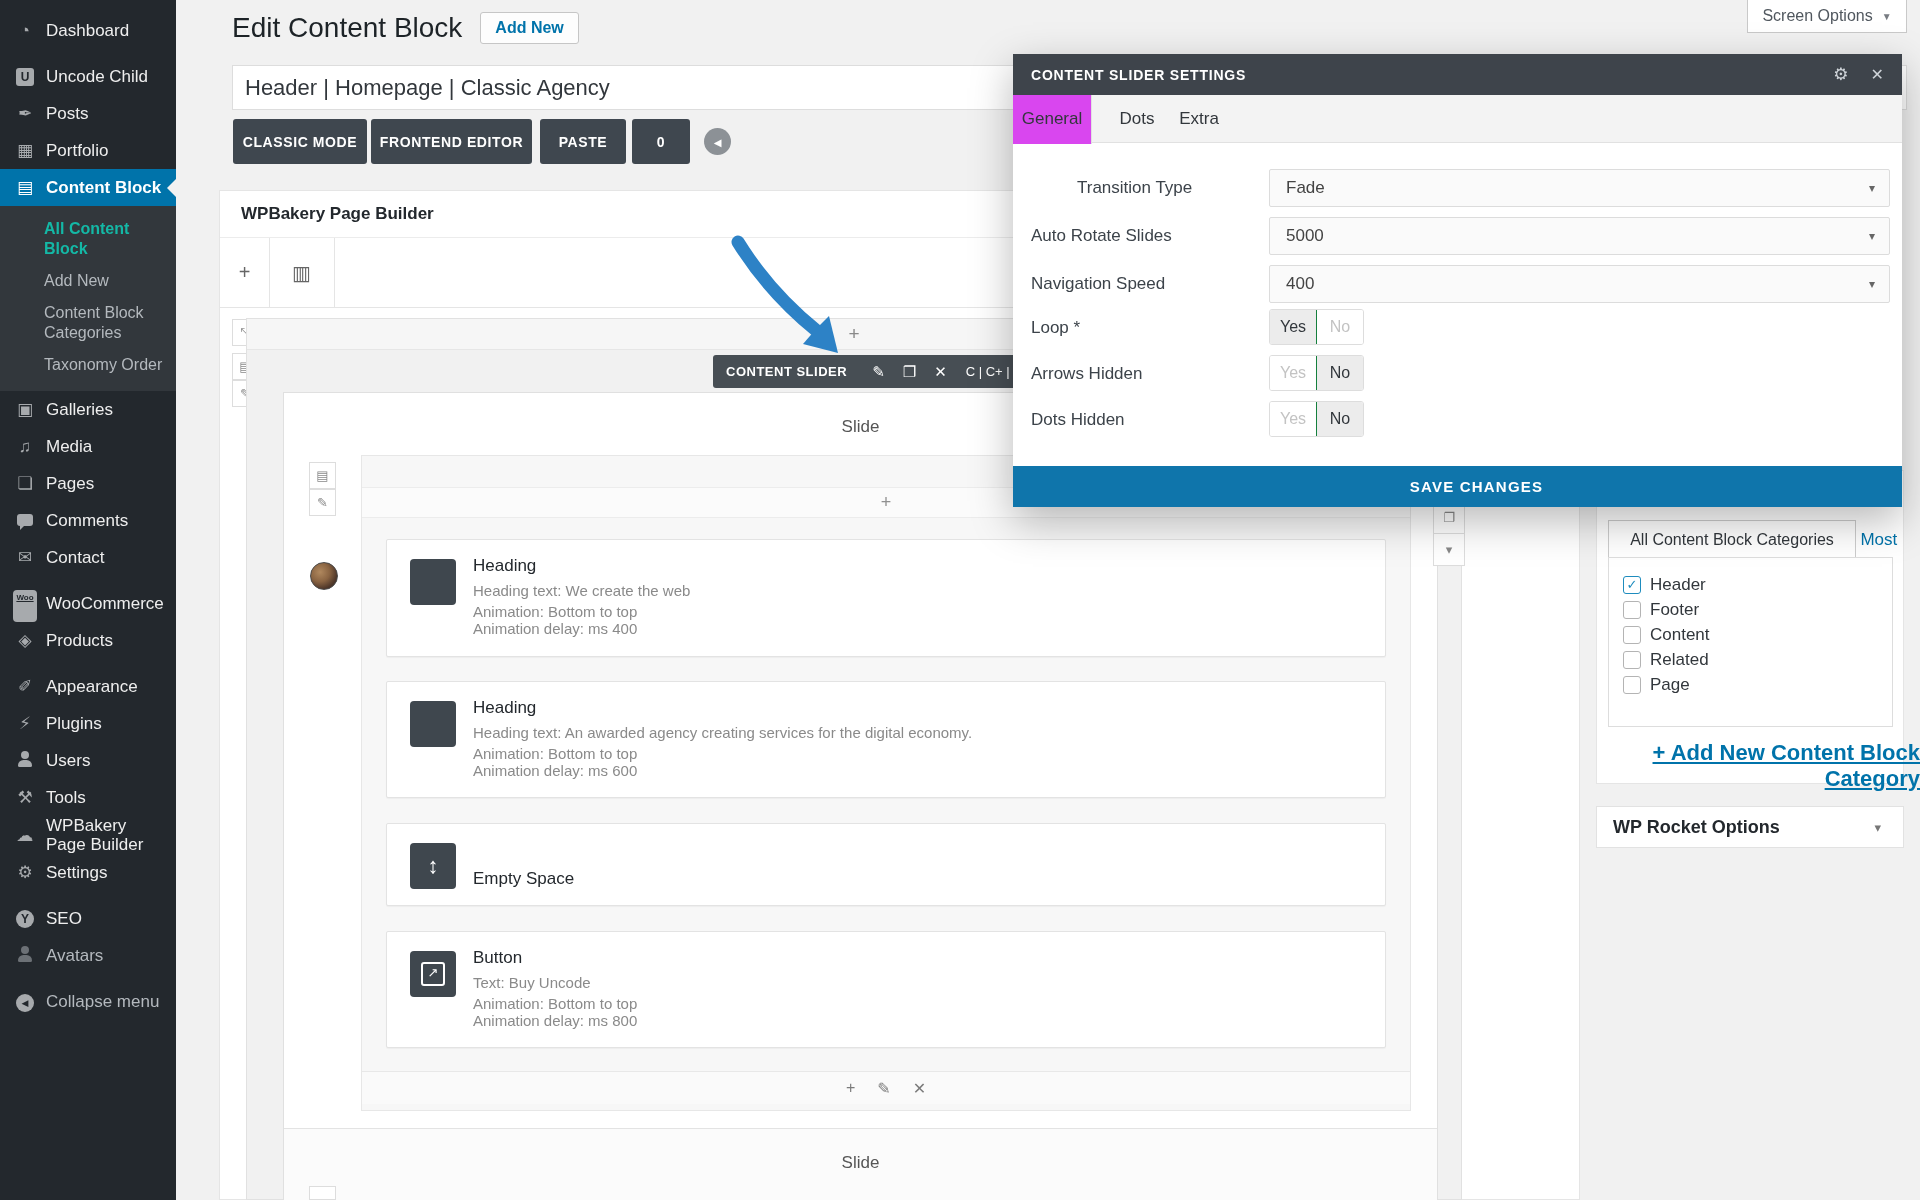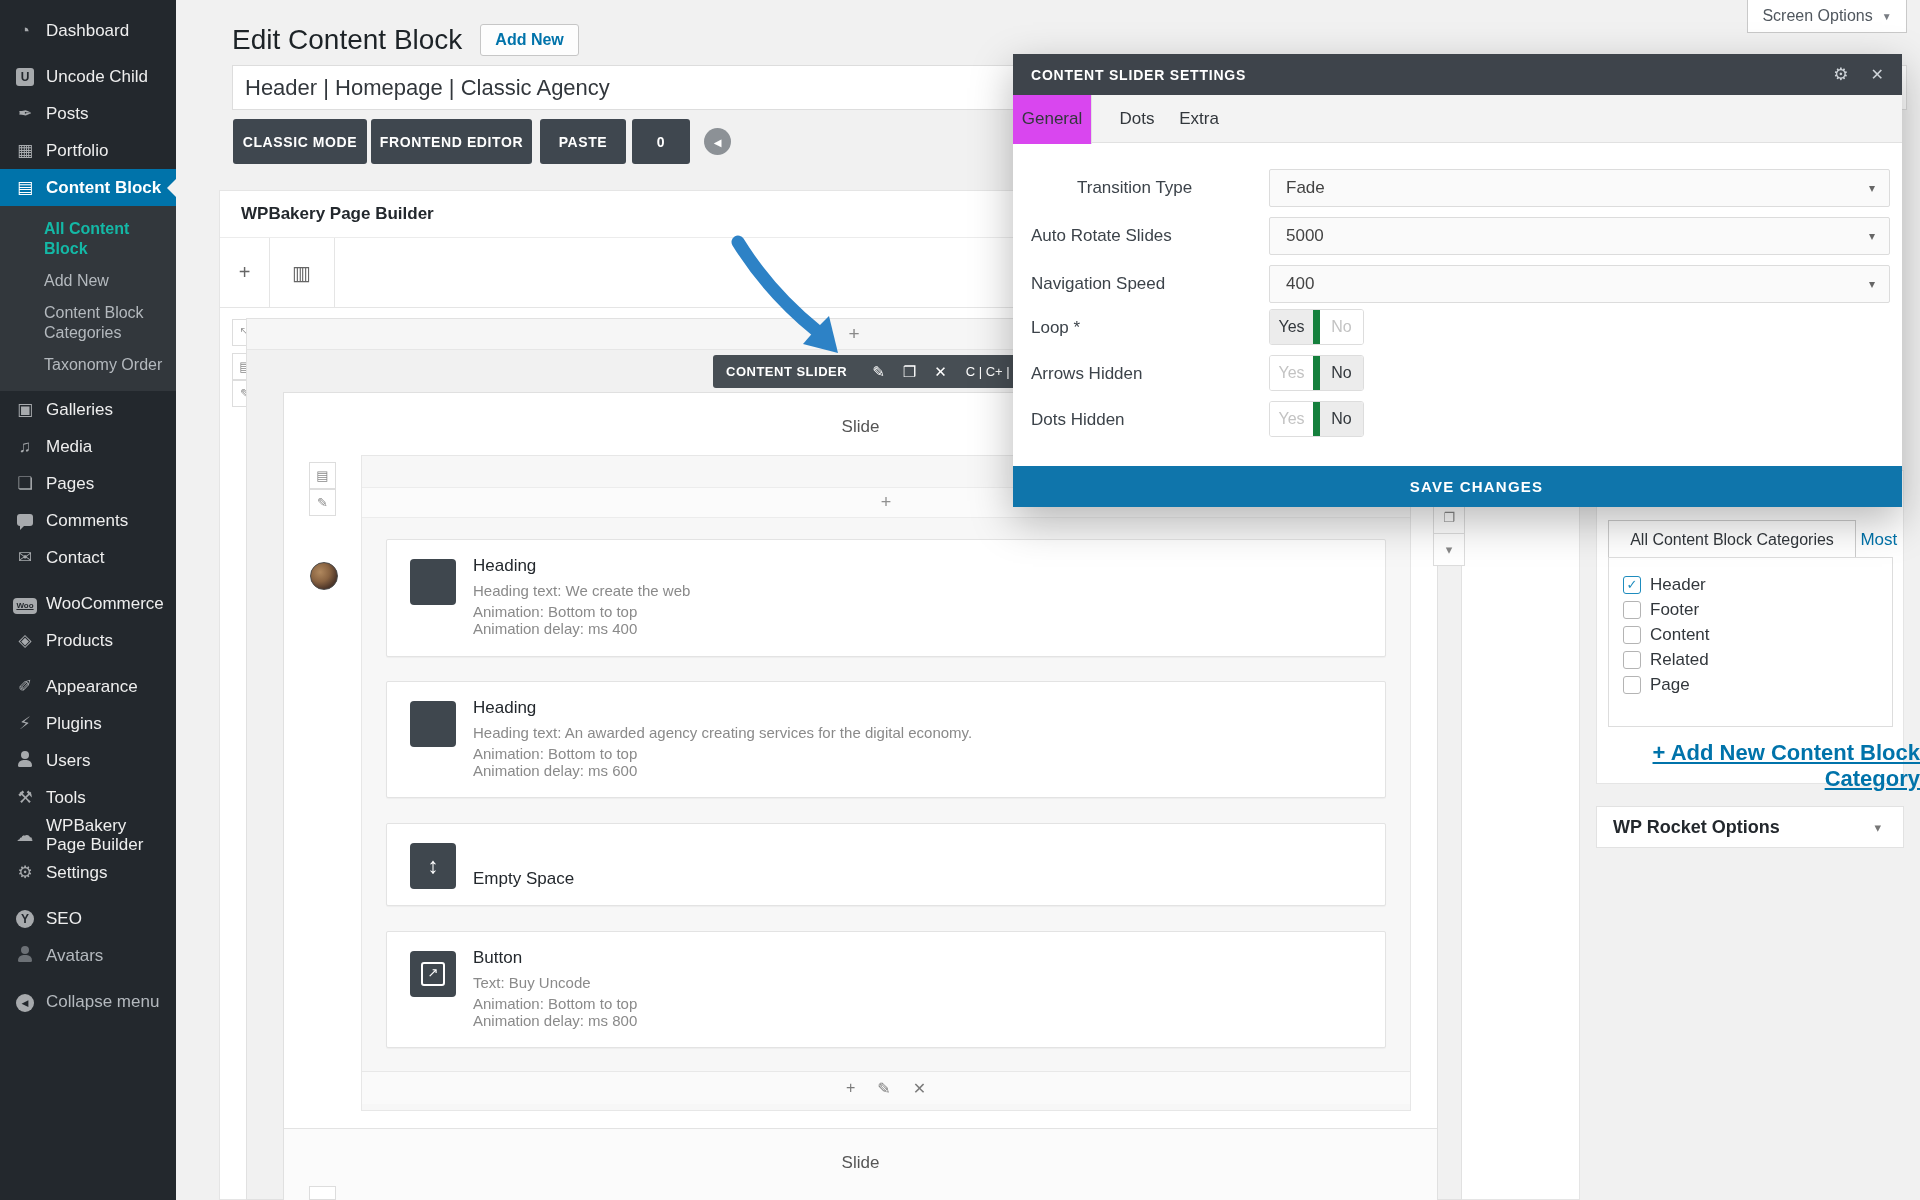--- a/index.html
+++ b/index.html
@@ -15,33 +15,33 @@
   .mi.active .lb{color:#fff;font-weight:bold;}
   .mi.active .ic{color:#fff;}
   .mi.active .notch{position:absolute;right:0;top:50%;margin-top:-9px;width:0;height:0;
       border-top:9px solid transparent;border-bottom:9px solid transparent;border-right:9px solid #f1f1f1;}
   .sep{height:9px;}
   #submenu{background:#32373c;padding:7px 0 10px 0;}
   .smi{padding:6px 12px 6px 44px;font-size:16px;color:#b4b9be;line-height:20px;cursor:pointer;}
   .smi.active{color:#14b8a6;font-weight:bold;}
   .boxic{display:inline-block;background:#a7aaad;color:#23282d;font-weight:bold;border-radius:3px;}
   .ic-uncode{width:18px;height:18px;font-size:12px;line-height:18px;}
-  .ic-woo{width:24px;height:16px;font-size:8px;line-height:16px;border-radius:4px;text-decoration:underline;}
+  .ic-woo{width:24px;height:32px;font-size:8px;line-height:16px;border-radius:4px;text-decoration:underline;}
   .ic-seo{width:18px;height:18px;font-size:12px;line-height:18px;border-radius:9px;}
   .ic-bubble{position:relative;display:inline-block;width:16px;height:12px;background:#a7aaad;border-radius:3px;}
   .ic-bubble:after{content:"";position:absolute;left:3px;bottom:-4px;border:4px solid transparent;border-top-color:#a7aaad;border-left-color:#a7aaad;}
   .ic-person{position:relative;display:inline-block;width:16px;height:16px;}
   .ic-person:before{content:"";position:absolute;left:4px;top:0;width:8px;height:8px;border-radius:50%;background:#a7aaad;}
   .ic-person:after{content:"";position:absolute;left:1px;bottom:0;width:14px;height:7px;border-radius:7px 7px 2px 2px;background:#a7aaad;}
   .ic-person.dim:before,.ic-person.dim:after{background:#6c7176;}
   .ic-collapse{display:inline-block;width:18px;height:18px;border-radius:50%;background:#a7aaad;color:#23282d;font-size:9px;line-height:18px;text-align:center;}
   
   #screen-options{position:absolute;left:1747px;top:0;width:160px;height:33px;background:#fff;border:1px solid #c9c9c9;border-top:none;box-sizing:border-box;display:flex;align-items:center;justify-content:center;font-size:16px;color:#50575e;cursor:pointer;}
   #screen-options .car{font-size:10px;color:#787c82;margin-left:9px;}
-  #page-head{position:absolute;left:232px;top:24px;display:flex;align-items:flex-end;}
+  #page-head{position:absolute;left:232px;top:12px;display:flex;align-items:flex-end;}
   #page-title{font-size:28px;font-weight:400;color:#1d2327;line-height:32px;}
   #add-new-btn{margin-left:18px;background:#fdfdfd;border:1px solid #c6c6c6;border-radius:3px;color:#0073aa;font-size:16px;font-weight:600;padding:6px 14px;cursor:pointer;}
   #post-title{position:absolute;left:232px;top:65px;width:1675px;height:45px;box-sizing:border-box;border:1px solid #ddd;background:#fff;font-size:22px;color:#32373c;padding:0 12px;font-family:inherit;}
   .dbtn{position:absolute;top:119px;height:45px;background:#3f474f;color:#fff;border:none;border-radius:3px;font-size:14px;font-weight:bold;letter-spacing:.6px;cursor:pointer;font-family:inherit;}
   #btn-classic{left:233px;width:134px;}
   #btn-frontend{left:371px;width:161px;}
   #btn-paste{left:540px;width:86px;}
   #btn-count{left:632px;width:58px;}
   #btn-back{position:absolute;left:704px;top:128px;width:27px;height:27px;border-radius:50%;background:#8c9196;color:#fff;border:none;font-size:10px;line-height:27px;text-align:center;cursor:pointer;}
   
@@ -111,21 +111,21 @@
   .mtab{position:absolute;top:0;height:48px;line-height:48px;font-size:17px;color:#32373c;cursor:pointer;text-align:center;}
   #mtab-general{left:0;width:78px;background:#d946ef;border-right:1px solid #e1e1e1;height:49px;}
   #mtab-dots{left:95px;width:58px;}
   #mtab-extra{left:152px;width:68px;}
   .mlabel{position:absolute;left:18px;font-size:17px;color:#3c434a;}
   .msel{position:absolute;left:256px;width:621px;height:38px;background:#fafafa;border:1px solid #dcdcdc;border-radius:2px;box-sizing:border-box;font-size:17px;color:#444;line-height:36px;padding-left:16px;cursor:pointer;}
   .msel .mcar{position:absolute;right:14px;top:0;font-size:12px;color:#666;}
   .mtoggle{position:absolute;left:256px;width:95px;height:36px;border:1px solid #ddd;border-radius:3px;box-sizing:border-box;display:flex;overflow:hidden;background:#fff;}
   .mtoggle .opt{flex:1;text-align:center;line-height:34px;font-size:16px;color:#c3c3c3;background:#fff;cursor:pointer;}
   .mtoggle .opt.on{background:#ececec;color:#32373c;}
-  .mtoggle .opt:first-child{border-right:7px solid #15803d;}
+  .mtoggle .opt:first-child{border-right:1px solid #15803d;}
   #m-save{position:absolute;left:0;top:412px;width:100%;height:41px;background:#0f75ab;color:#fff;border:none;font-size:15px;font-weight:bold;letter-spacing:1.2px;cursor:pointer;font-family:inherit;padding-left:44px;}
 </style>
 </head>
 <body>
 
 <div id="app">
 
   <div id="sidebar">
     <div class="mi">
       <span class="ic">◔</span>

